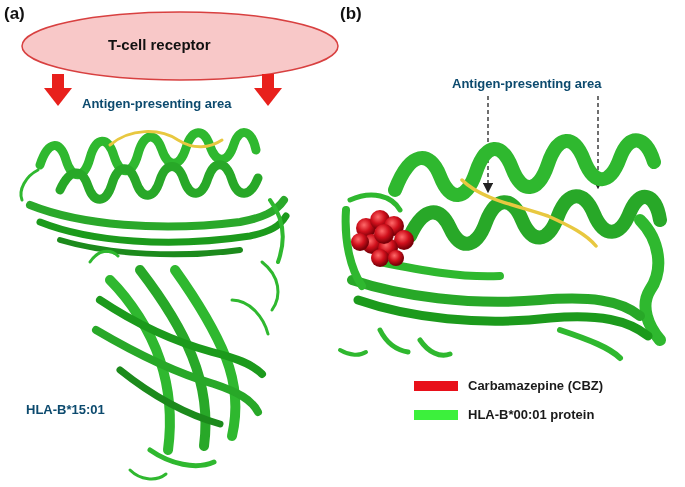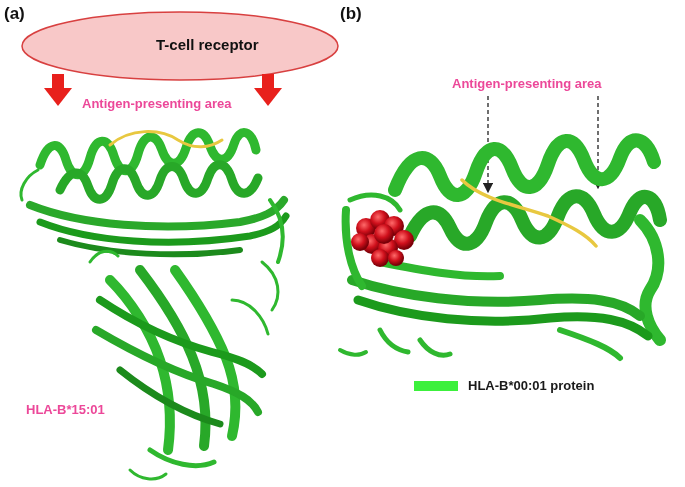--- a/index.html
+++ b/index.html
@@ -1,21 +1,21 @@
 <!DOCTYPE html>
 <html><head>
 <meta charset="utf-8">
 <style>
   html, body { margin:0; padding:0; background:#ffffff; }
   body { width:685px; height:487px; position:relative; overflow:hidden;
          font-family:"Liberation Sans", sans-serif; }
   .abs { position:absolute; }
   .panel-label { font-size:17px; font-weight:bold; color:#111; }
-  .bold-label { font-size:13px; font-weight:bold; color:#ec4899; white-space:nowrap; }
-  .ellipse-text { font-size:15px; font-weight:bold; color:#111;margin-left:48px; }
+  .bold-label { font-size:13px; font-weight:bold; color:#0c4a6e; white-space:nowrap; }
+  .ellipse-text { font-size:15px; font-weight:bold; color:#111; }
   .legend-row { display:flex; align-items:center; gap:10px; }
   .legend-swatch { width:44px; height:10px; }
   .legend-text { font-size:13px; font-weight:bold; color:#1a1a1a; white-space:nowrap; }
   svg { position:absolute; left:0; top:0; }
 </style>
 </head>
 <body>
 
 <svg width="685" height="487" viewBox="0 0 685 487">
   <defs>
@@ -113,16 +113,20 @@
 <div class="abs panel-label" style="left:4px; top:4px;">(a)</div>
 <div class="abs ellipse-text" style="left:108px; top:36px;">T-cell receptor</div>
 <div class="abs bold-label" style="left:82px; top:96px;">Antigen-presenting area</div>
 <div class="abs bold-label" style="left:26px; top:402px;">HLA-B*15:01</div>
 
 <div class="abs panel-label" style="left:340px; top:4px;">(b)</div>
 <div class="abs bold-label" style="left:452px; top:76px;">Antigen-presenting area</div>
 
 <div class="abs" style="left:414px; top:378px; display:flex; flex-direction:column; gap:14px;">
   <div class="legend-row">
+    <span class="legend-swatch" style="background:#e8101a;"></span>
+    <span class="legend-text">Carbamazepine (CBZ)</span>
+  </div>
+  <div class="legend-row">
     <span class="legend-swatch" style="background:#3cf03c;"></span>
     <span class="legend-text">HLA-B*00:01 protein</span>
   </div>
 </div>
 
 </body></html>

